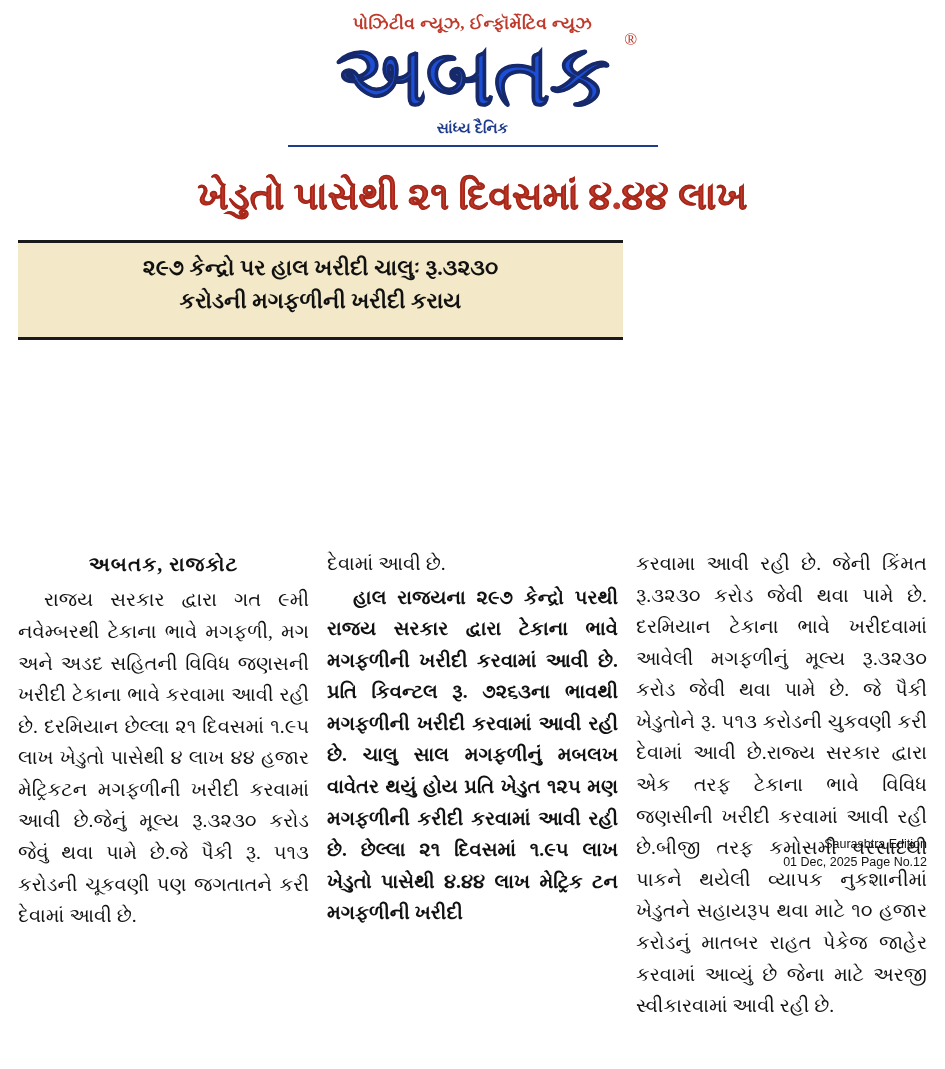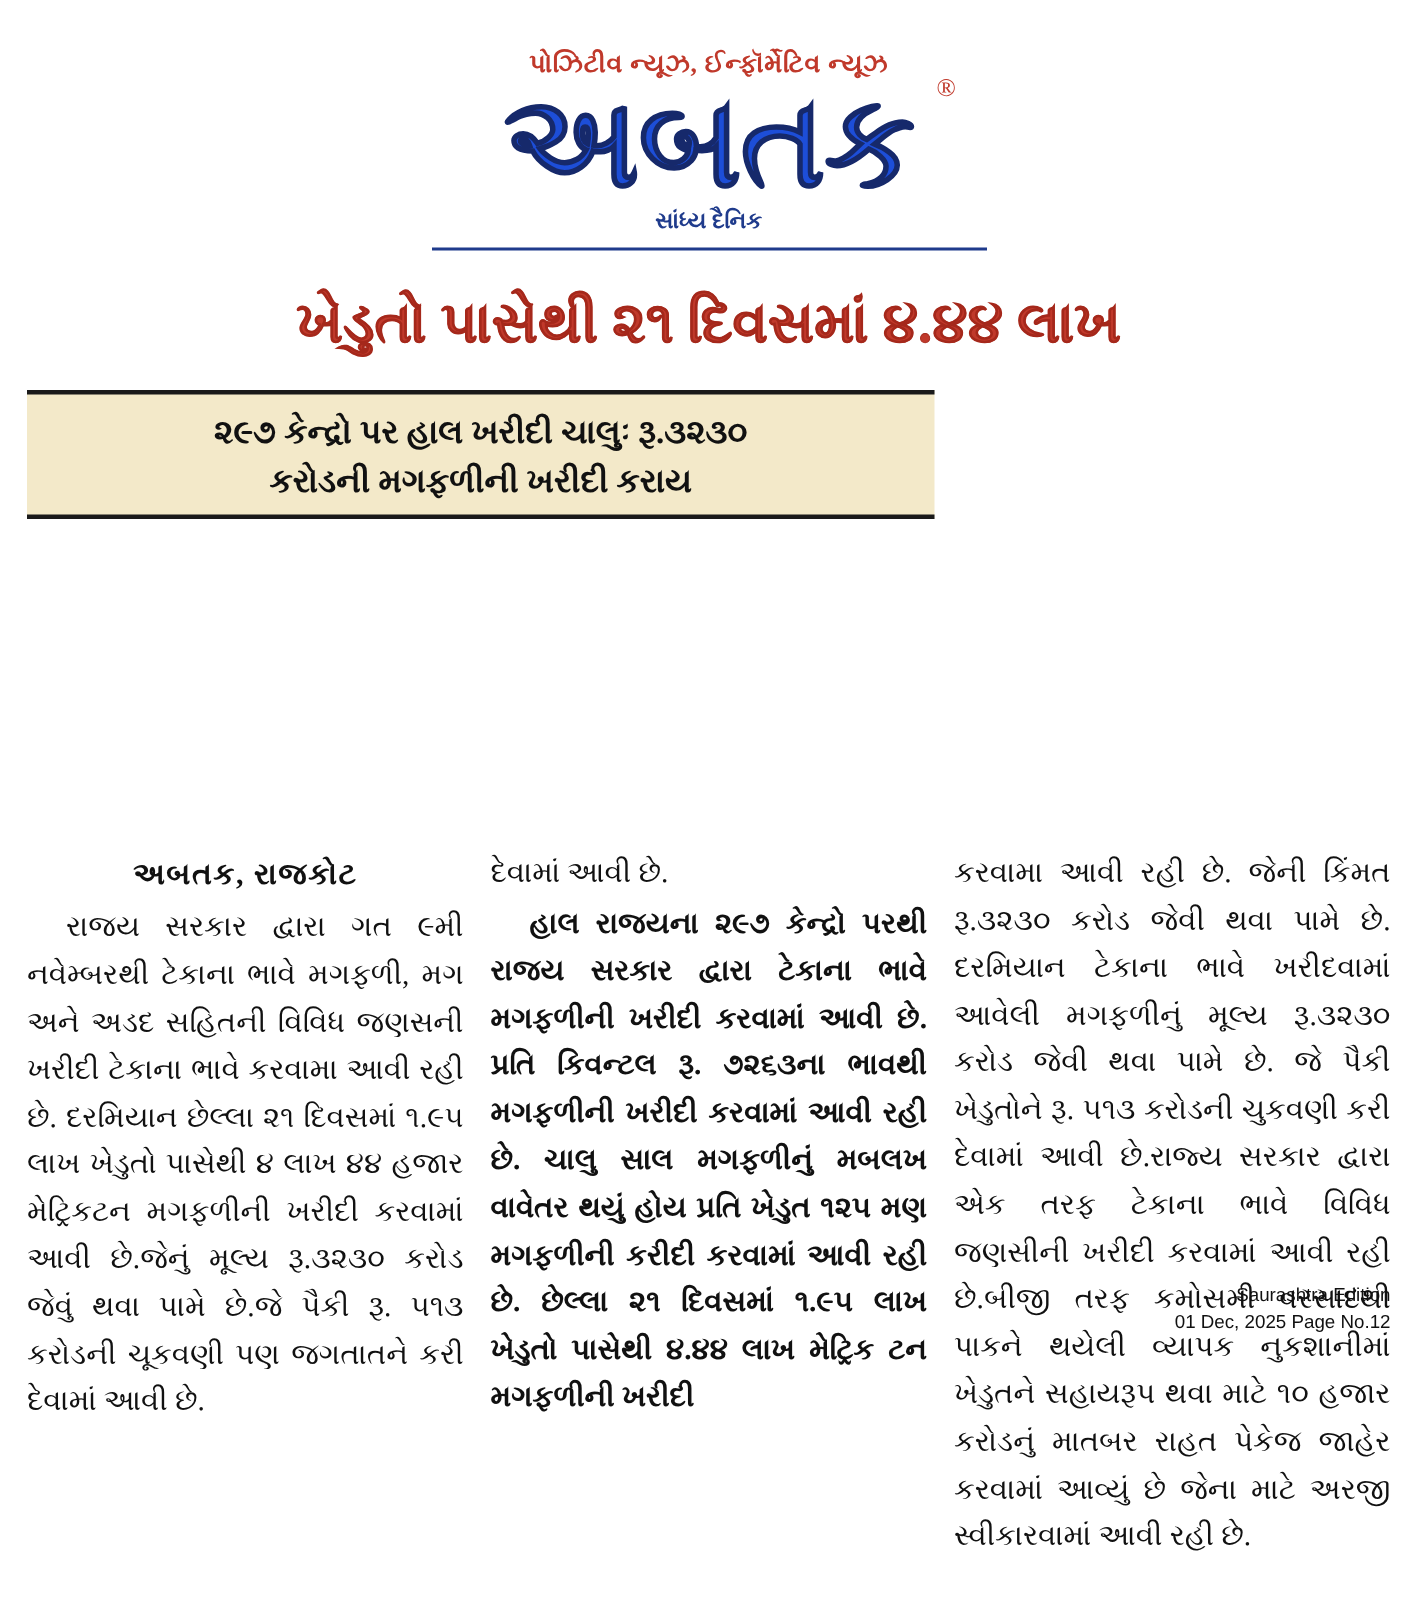--- a/index.html
+++ b/index.html
@@ -14,21 +14,20 @@
     color: #111111;
     position: relative;
     overflow: hidden;
   }
   .page {
     width: 945px;
     height: 883px;
     position: relative;
     box-sizing: border-box;
     padding: 0 18px;
-    margin-top: 19px;
   }
 
   
   .masthead {
     text-align: center;
     padding-top: 14px;
   }
   .masthead-tagline {
     font-family: "Liberation Serif", serif;
     font-weight: bold;
@@ -88,21 +87,21 @@
   }
 
   
   .subhead-box {
     margin-top: 18px;
     width: 605px;
     background: #f3e9c9;
     border-top: 3px solid #1a1a1a;
     border-bottom: 3px solid #1a1a1a;
     box-sizing: border-box;
-    padding: 8px 10px 6px 10px;
+    padding: 8px 10px 20px 10px;
     text-align: center;
     font-family: "Liberation Serif", serif;
     font-weight: bold;
     font-size: 22px;
     line-height: 1.5;
     color: #111111;
   }
 
   
   .body-cols {

